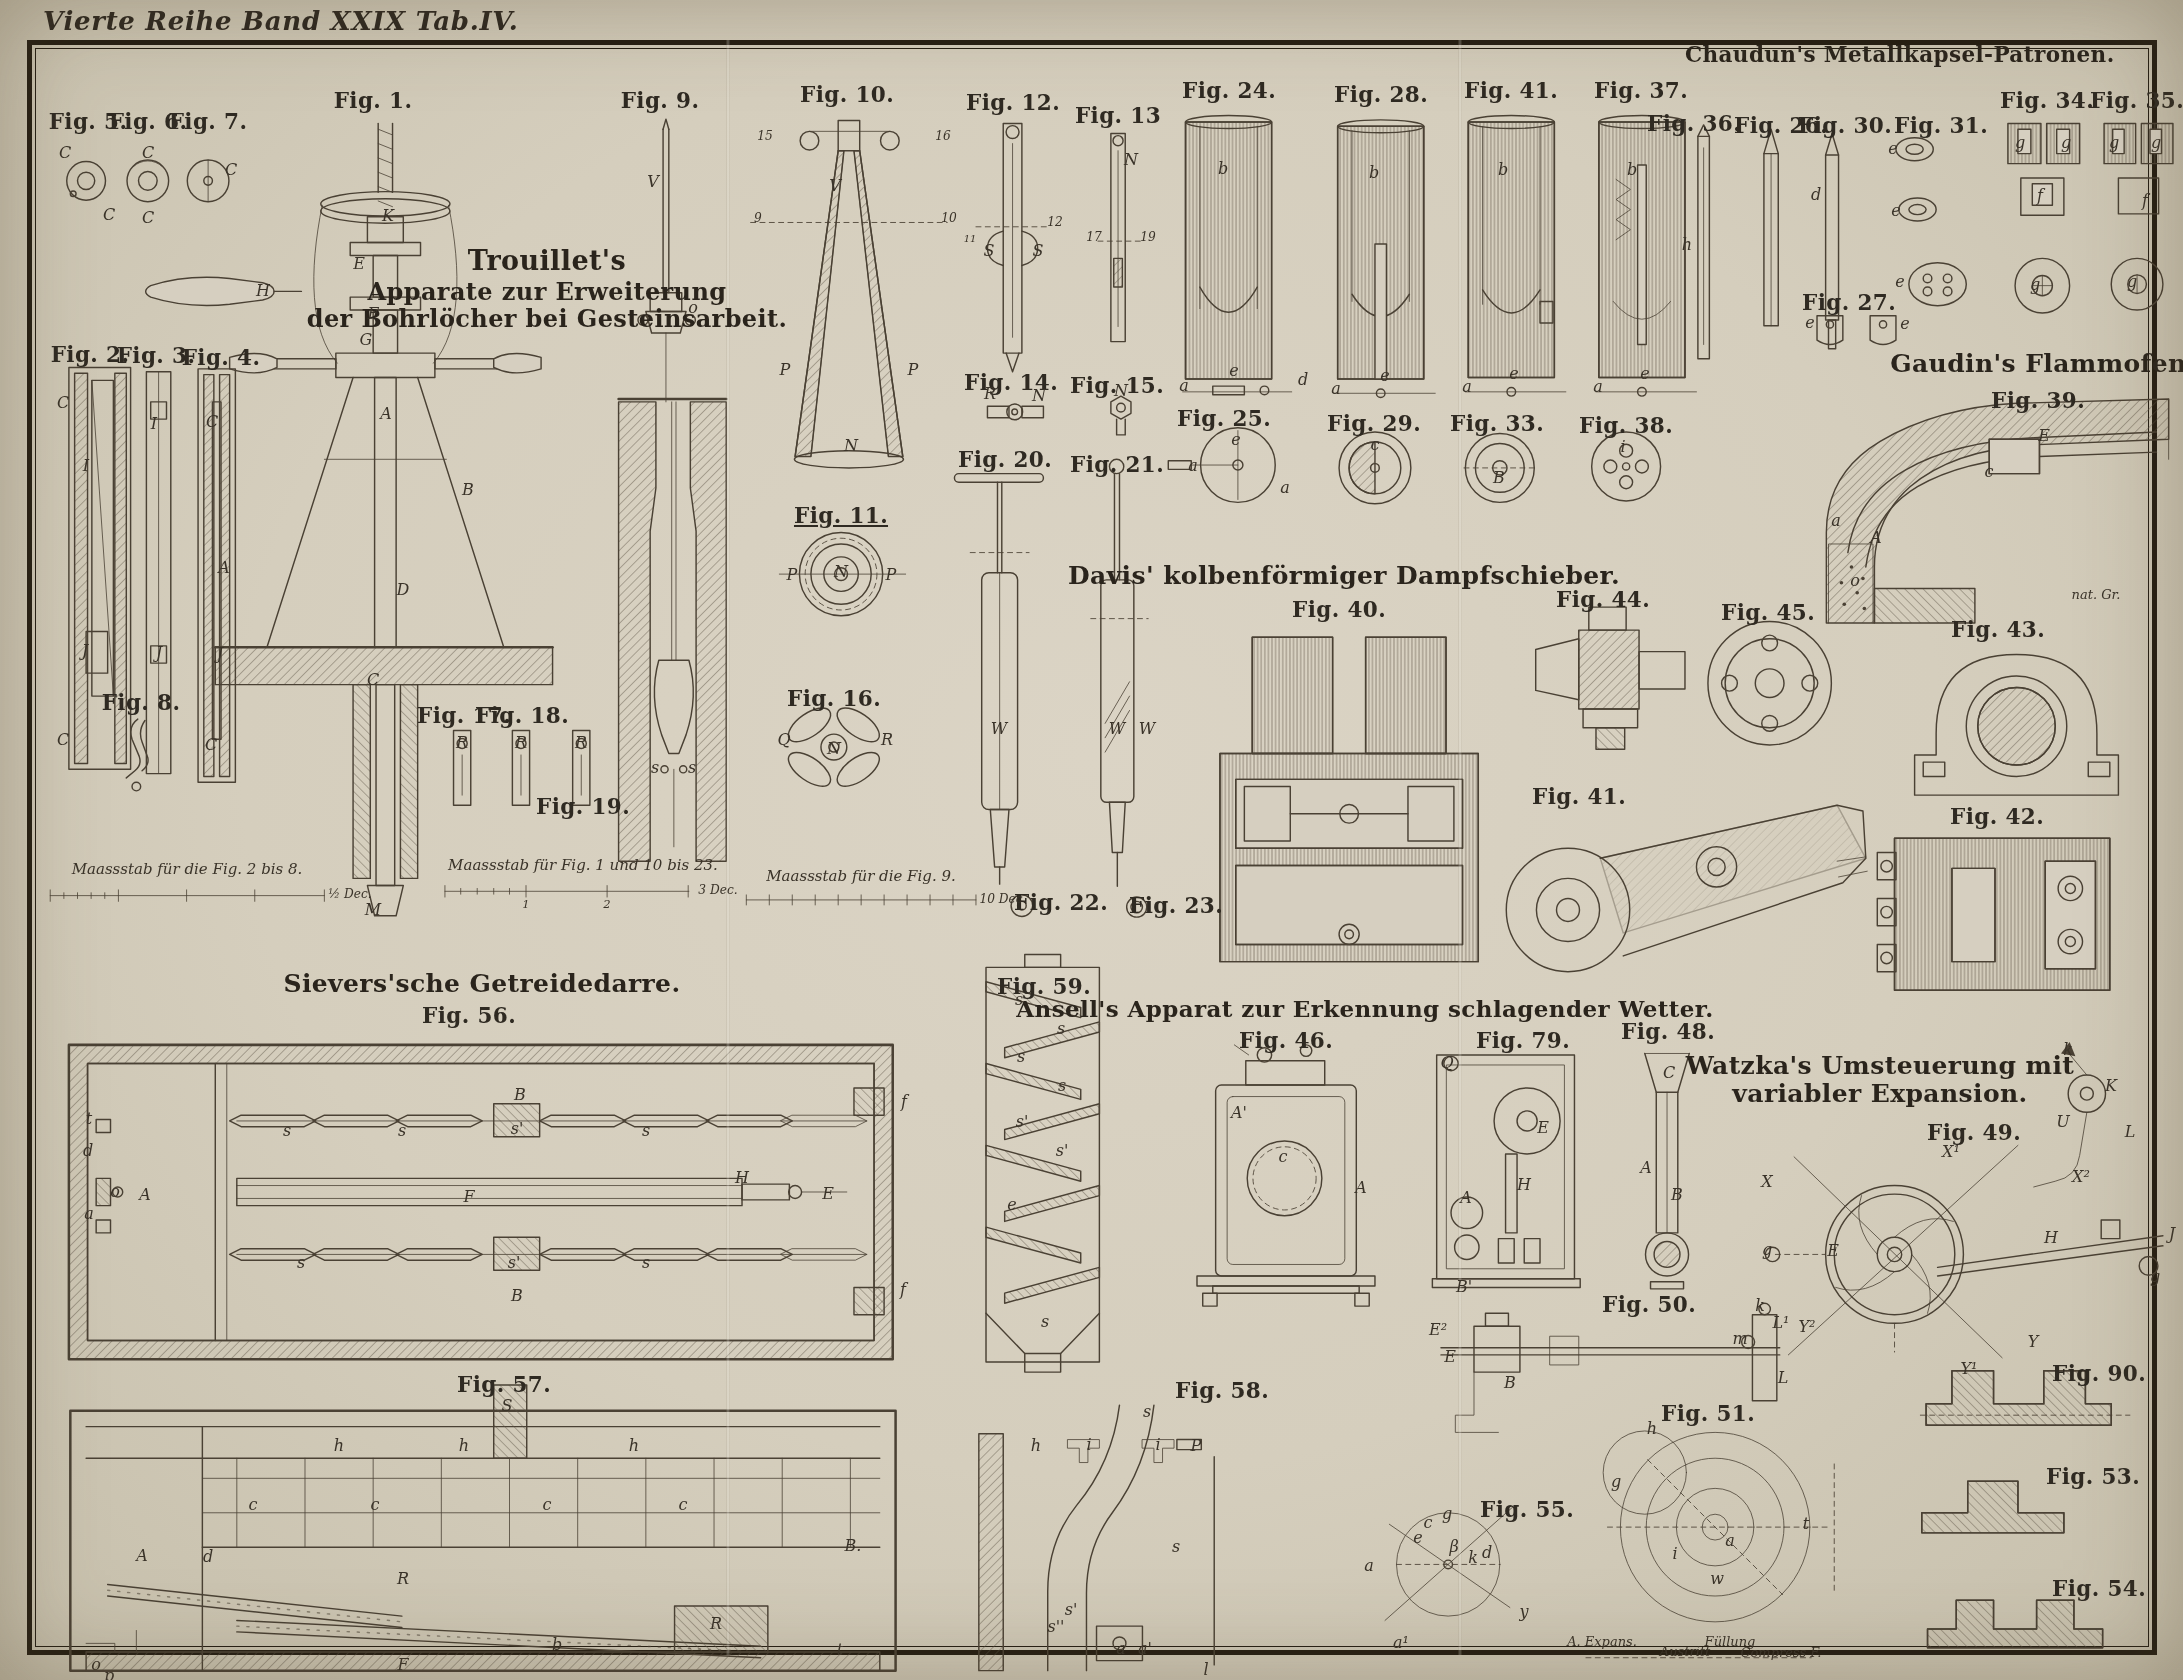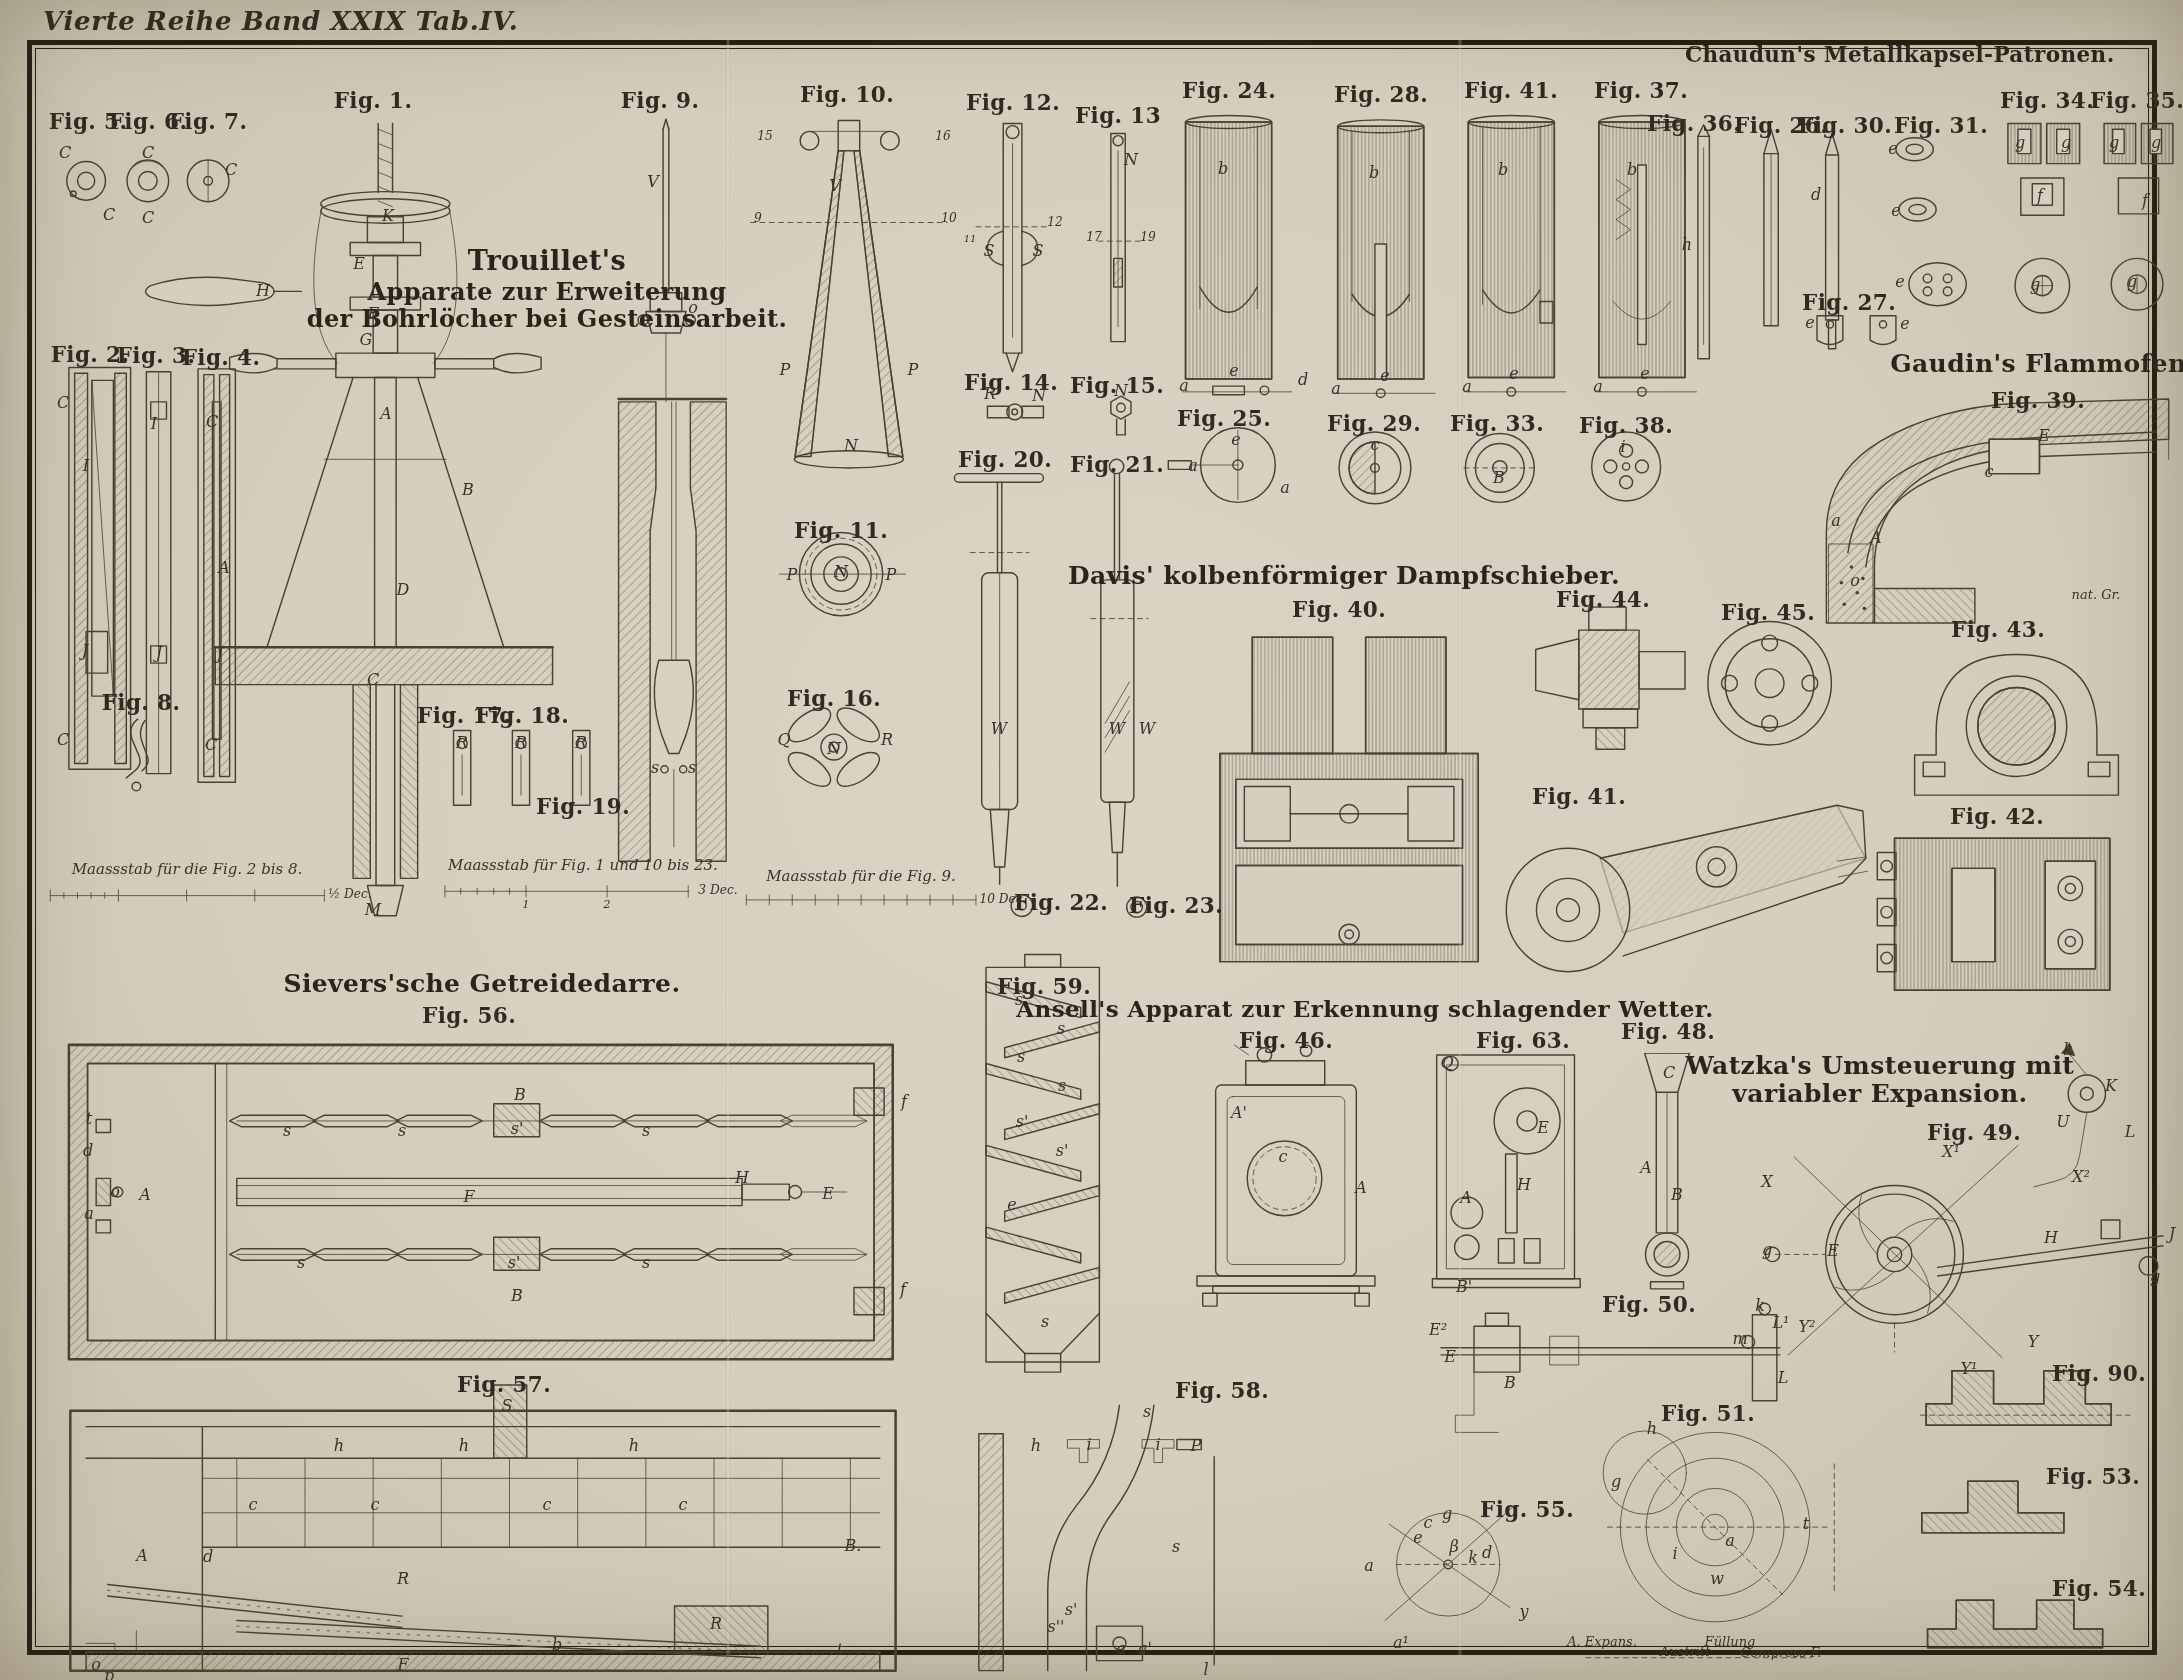--- a/index.html
+++ b/index.html
@@ -695,21 +695,21 @@
       <div class="fig-label" style="left: 373px; top: 88px;">Fig. 1.</div>
       <div class="fig-label" style="left: 90px; top: 342px;">Fig. 2.</div>
       <div class="fig-label" style="left: 156px; top: 343px;">Fig. 3.</div>
       <div class="fig-label" style="left: 221px; top: 345px;">Fig. 4.</div>
       <div class="fig-label" style="left: 88px; top: 109px;">Fig. 5.</div>
       <div class="fig-label" style="left: 148px; top: 109px;">Fig. 6.</div>
       <div class="fig-label" style="left: 208px; top: 109px;">Fig. 7.</div>
       <div class="fig-label" style="left: 141px; top: 690px;">Fig. 8.</div>
       <div class="fig-label" style="left: 660px; top: 88px;">Fig. 9.</div>
       <div class="fig-label" style="left: 847px; top: 82px;">Fig. 10.</div>
-      <div class="fig-label" style="left: 841px; top: 518px;">Fig. 11.</div>
+      <div class="fig-label" style="left: 841px; top: 503px; text-decoration: underline;">Fig. 11.</div>
       <div class="fig-label" style="left: 1013px; top: 90px;">Fig. 12.</div>
       <div class="fig-label" style="left: 1118px; top: 103px;">Fig. 13</div>
       <div class="fig-label" style="left: 1011px; top: 370px;">Fig. 14.</div>
       <div class="fig-label" style="left: 1117px; top: 373px;">Fig. 15.</div>
       <div class="fig-label" style="left: 834px; top: 686px;">Fig. 16.</div>
       <div class="fig-label" style="left: 464px; top: 703px;">Fig. 17.</div>
       <div class="fig-label" style="left: 522px; top: 703px;">Fig. 18.</div>
       <div class="fig-label" style="left: 583px; top: 746px; margin-top: 48px;">Fig. 19.</div>
       <div class="fig-label" style="left: 1005px; top: 447px;">Fig. 20.</div>
       <div class="fig-label" style="left: 1117px; top: 452px;">Fig. 21.</div>
@@ -731,21 +731,21 @@
       <div class="fig-label" style="left: 1641px; top: 78px;">Fig. 37.</div>
       <div class="fig-label" style="left: 1626px; top: 413px;">Fig. 38.</div>
       <div class="fig-label" style="left: 2038px; top: 388px;">Fig. 39.</div>
       <div class="fig-label" style="left: 1339px; top: 597px;">Fig. 40.</div>
       <div class="fig-label" style="left: 1579px; top: 784px;">Fig. 41.</div>
       <div class="fig-label" style="left: 1997px; top: 804px;">Fig. 42.</div>
       <div class="fig-label" style="left: 1998px; top: 617px;">Fig. 43.</div>
       <div class="fig-label" style="left: 1603px; top: 587px;">Fig. 44.</div>
       <div class="fig-label" style="left: 1768px; top: 600px;">Fig. 45.</div>
       <div class="fig-label" style="left: 1286px; top: 1028px;">Fig. 46.</div>
-      <div class="fig-label" style="left: 1523px; top: 1028px;">Fig. 63.</div>
+      <div class="fig-label" style="left: 1523px; top: 1028px;">Fig. 79.</div>
       <div class="fig-label" style="left: 1668px; top: 1019px;">Fig. 48.</div>
       <div class="fig-label" style="left: 1974px; top: 1120px;">Fig. 49.</div>
       <div class="fig-label" style="left: 1649px; top: 1292px;">Fig. 50.</div>
       <div class="fig-label" style="left: 1708px; top: 1401px;">Fig. 51.</div>
       <div class="fig-label" style="left: 2099px; top: 1361px;">Fig. 90.</div>
       <div class="fig-label" style="left: 2093px; top: 1464px;">Fig. 53.</div>
       <div class="fig-label" style="left: 2099px; top: 1576px;">Fig. 54.</div>
       <div class="fig-label" style="left: 1527px; top: 1497px;">Fig. 55.</div>
       <div class="fig-label" style="left: 469px; top: 1003px;">Fig. 56.</div>
       <div class="fig-label" style="left: 504px; top: 1372px;">Fig. 57.</div>

